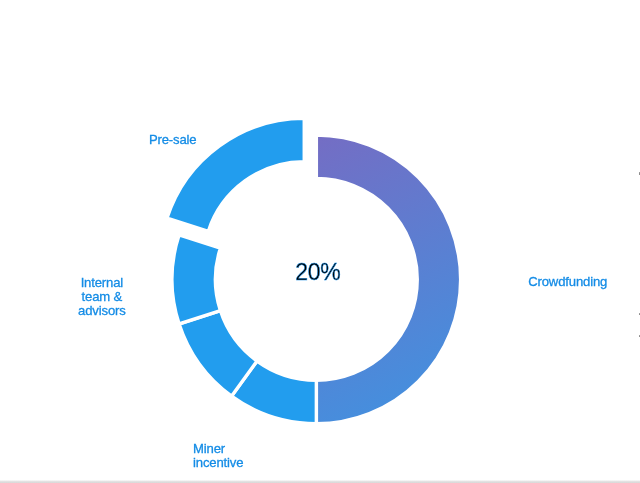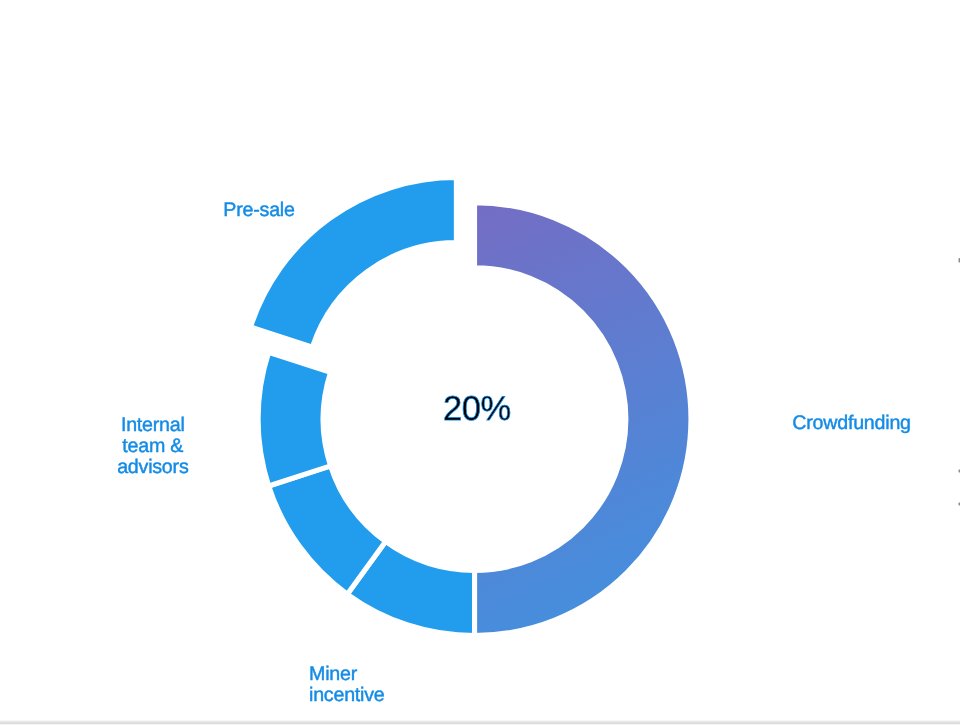--- a/index.html
+++ b/index.html
@@ -10,21 +10,21 @@
     -webkit-font-smoothing:antialiased;
   }
   .chart-wrap { position:absolute; left:0; top:0; width:640px; height:483px; }
   svg.donut { position:absolute; left:0; top:0; display:block; }
   .lbl { position:absolute; color:#148CE6; font-size:13.1px; font-weight:normal;
          letter-spacing:-0.15px; line-height:14.1px; white-space:pre-line;
          -webkit-text-stroke:0.3px #148CE6; }
   #label-presale      { left:148.9px; top:132.6px; }
   #label-internal     { left:78.1px;  top:275.5px;text-align:center; }
   #label-development  { left:78.5px;  top:377.8px; }
-  #label-miner        { left:206px;   top:442px; }
+  #label-miner        { left:193px;   top:442px; }
   #label-crowdfunding { left:509.2px; top:275.2px;margin-left:19px; }
   #center-value { position:absolute; left:295.3px; top:259px; color:#000000;
                   font-size:23px; letter-spacing:-0.3px; line-height:normal;
                   -webkit-text-stroke:0.5px #148CE6; }
   .edge-mark { position:absolute; width:1.6px; height:2.2px; background:#8c8c8c; border-radius:0.6px; }
   .footer-rule { position:absolute; left:0; top:480px; width:640px; height:3px;
                  background:linear-gradient(to bottom, #ffffff 0%, #e8e8e8 33%, #dcdcdc 66%, #d9d9d9 100%); }
 </style>
 </head>
 <body>

